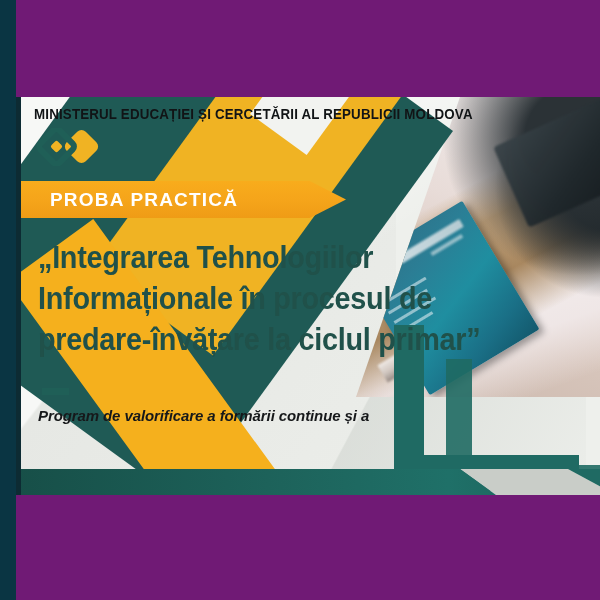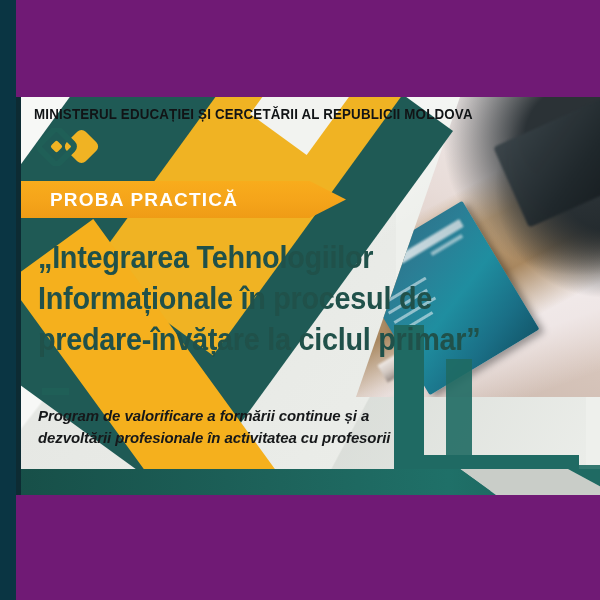--- a/index.html
+++ b/index.html
@@ -388,17 +388,16 @@
 
     <div class="title">
       <span class="line">„Integrarea Tehnologiilor</span>
       <span class="line">Informaționale în procesul de</span>
       <span class="line">predare-învățare la ciclul primar”</span>
     </div>
 
     <div class="sub-dash"></div>
     <div class="subtitle">
       <span class="line">Program de valorificare a formării continue și a</span>
-      <span class="line">dezvoltării profesionale în activitatea cu profesorii</span>
     </div>
 
   </div>
 </div>
 
 </body></html>

